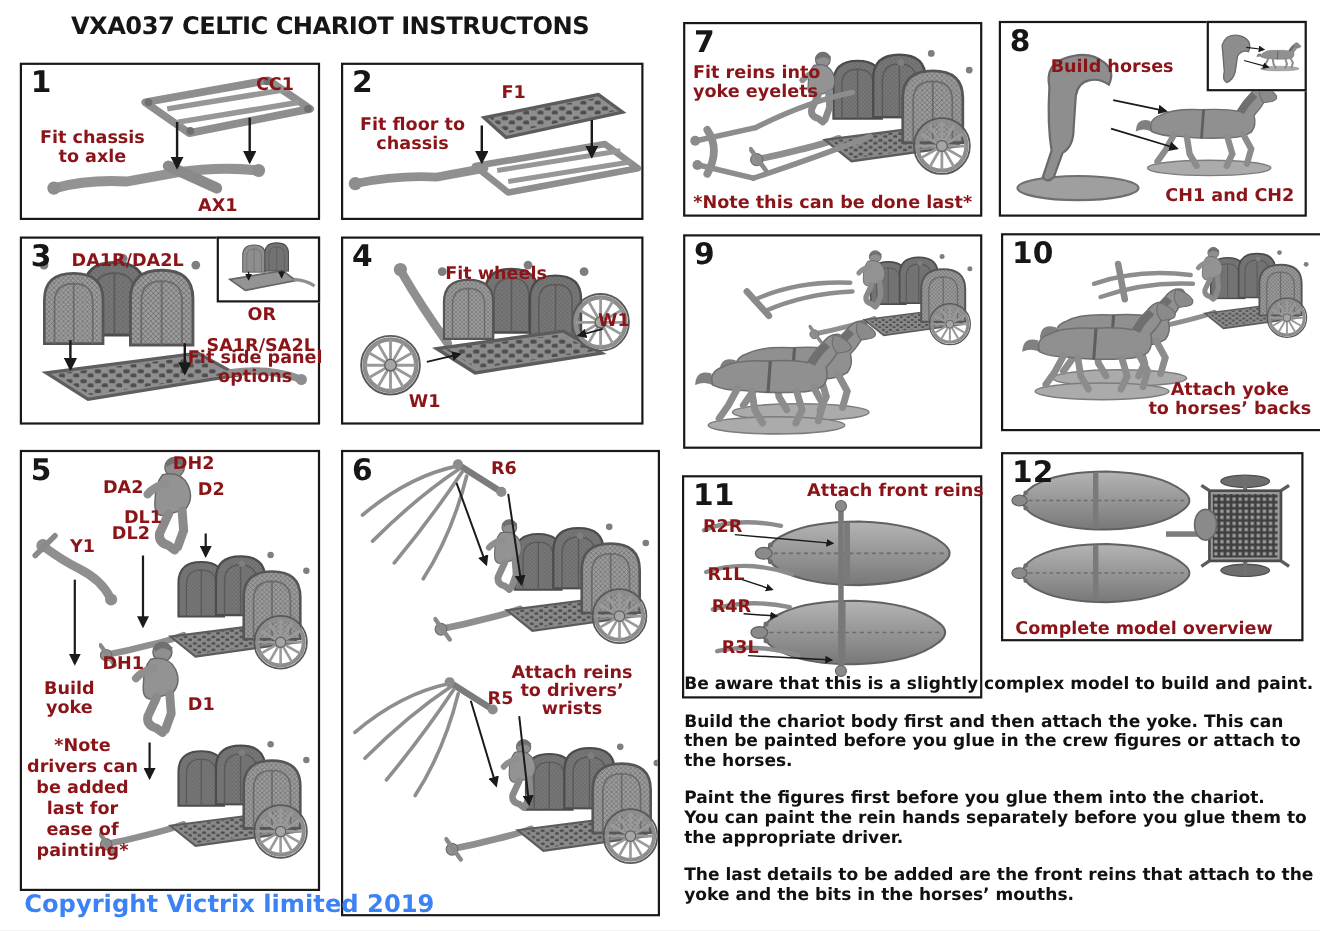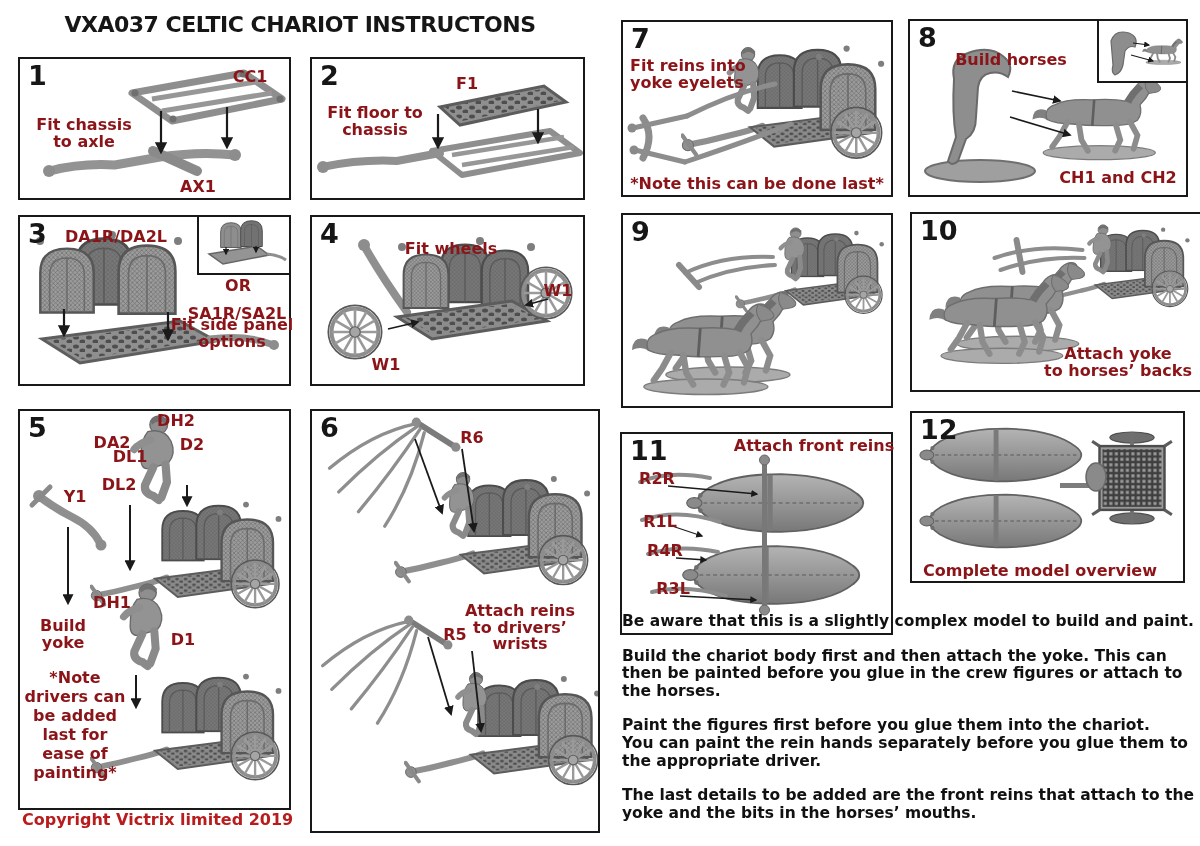--- a/index.html
+++ b/index.html
@@ -12,21 +12,21 @@
   .num{position:absolute;left:8px;top:2px;font-size:27px;font-weight:bold;color:#161616;line-height:1.1;z-index:3;}
   .lbl{position:absolute;color:var(--red,#8B1418);font-weight:bold;font-size:16px;line-height:16.5px;
        text-align:center;transform:translateX(-50%);white-space:nowrap;z-index:3;}
   .lbl.leftalign{transform:none;text-align:left;}
   .note6{line-height:19px;}
   .inset{position:absolute;border:2px solid #181818;background:#fff;z-index:2;box-sizing:border-box;}
   .inset svg{display:block;width:100%;height:100%;}
   .notes{position:absolute;left:622px;top:613px;width:578px;color:#111;z-index:3;}
   .notes .para{margin:0 13px 17px 0;}
   .notes .line{white-space:nowrap;font-size:15.5px;line-height:17.6px;font-weight:bold;}
-  .copyright{position:absolute;left:22px;top:810px;font-size:16px;font-weight:bold;color:#b91c1c;z-index:3;}
+  .copyright{position:absolute;left:22px;top:810px;font-size:22px;font-weight:bold;color:#3b82f6;z-index:3;}
 </style>
 </head>
 <body>
 
 <svg width="0" height="0" style="position:absolute" aria-hidden="true">
  <defs>
   <marker id="arr" viewBox="0 0 10 10" refX="8" refY="5" markerWidth="5.5" markerHeight="5.5" orient="auto-start-reverse">
     <path d="M0,0L10,5L0,10z" fill="#1a1a1a"></path>
   </marker>
   <pattern id="mesh" width="7" height="7" patternUnits="userSpaceOnUse">
@@ -264,21 +264,21 @@
         <line x1="167" y1="74" x2="167" y2="94"></line>
         <line x1="110" y1="94" x2="110" y2="158"></line>
         <line x1="48" y1="116" x2="48" y2="192"></line>
         <line x1="116" y1="264" x2="116" y2="296"></line>
       </g>
     </svg>
     <span class="num">5</span>
     <div class="lbl" style="left:156px;top:2px;">DH2</div>
     <div class="lbl" style="left:92px;top:24px;">DA2</div>
     <div class="lbl" style="left:172px;top:26px;">D2</div>
-    <div class="lbl" style="left:110px;top:38px;text-align:center;">DL1</div>
+    <div class="lbl" style="left:110px;top:51px;text-align:center;">DL1</div>
     <div class="lbl" style="left:99px;top:66px;">DL2</div>
     <div class="lbl" style="left:55px;top:78px;">Y1</div>
     <div class="lbl" style="left:92px;top:184px;">DH1</div>
     <div class="lbl" style="left:163px;top:221px;">D1</div>
     <div class="lbl" style="left:43px;top:207px;">
       <div>Build</div>
         <div>yoke</div>
     </div>
     <div class="lbl note6" style="left:55px;top:257px;">
       <div>*Note</div>
@@ -299,21 +299,21 @@
       <use href="#driver" x="132" y="258" width="60" height="70"></use>
       <use href="#reins" x="0" y="200" width="170" height="124"></use>
       <g stroke="#1a1a1a" stroke-width="1.8" marker-end="url(#arr)">
         <line x1="103" y1="28" x2="130" y2="102"></line>
         <line x1="150" y1="38" x2="162" y2="120"></line>
         <line x1="116" y1="226" x2="139" y2="303"></line>
         <line x1="160" y1="240" x2="169" y2="320"></line>
       </g>
     </svg>
     <span class="num">6</span>
-    <div class="lbl" style="left:160px;top:7px;margin-top:12px;">R6</div>
+    <div class="lbl" style="left:146px;top:7px;">R6</div>
     <div class="lbl" style="left:208px;top:192px;">
       <div>Attach reins</div>
         <div>to drivers’</div>
         <div>wrists</div>
     </div>
     <div class="lbl" style="left:143px;top:216px;">R5</div>
   </div>
 
   <div class="panel" style="left:621px;top:20px;width:272px;height:177px;">
     <svg class="art" viewBox="0 0 268 173">

